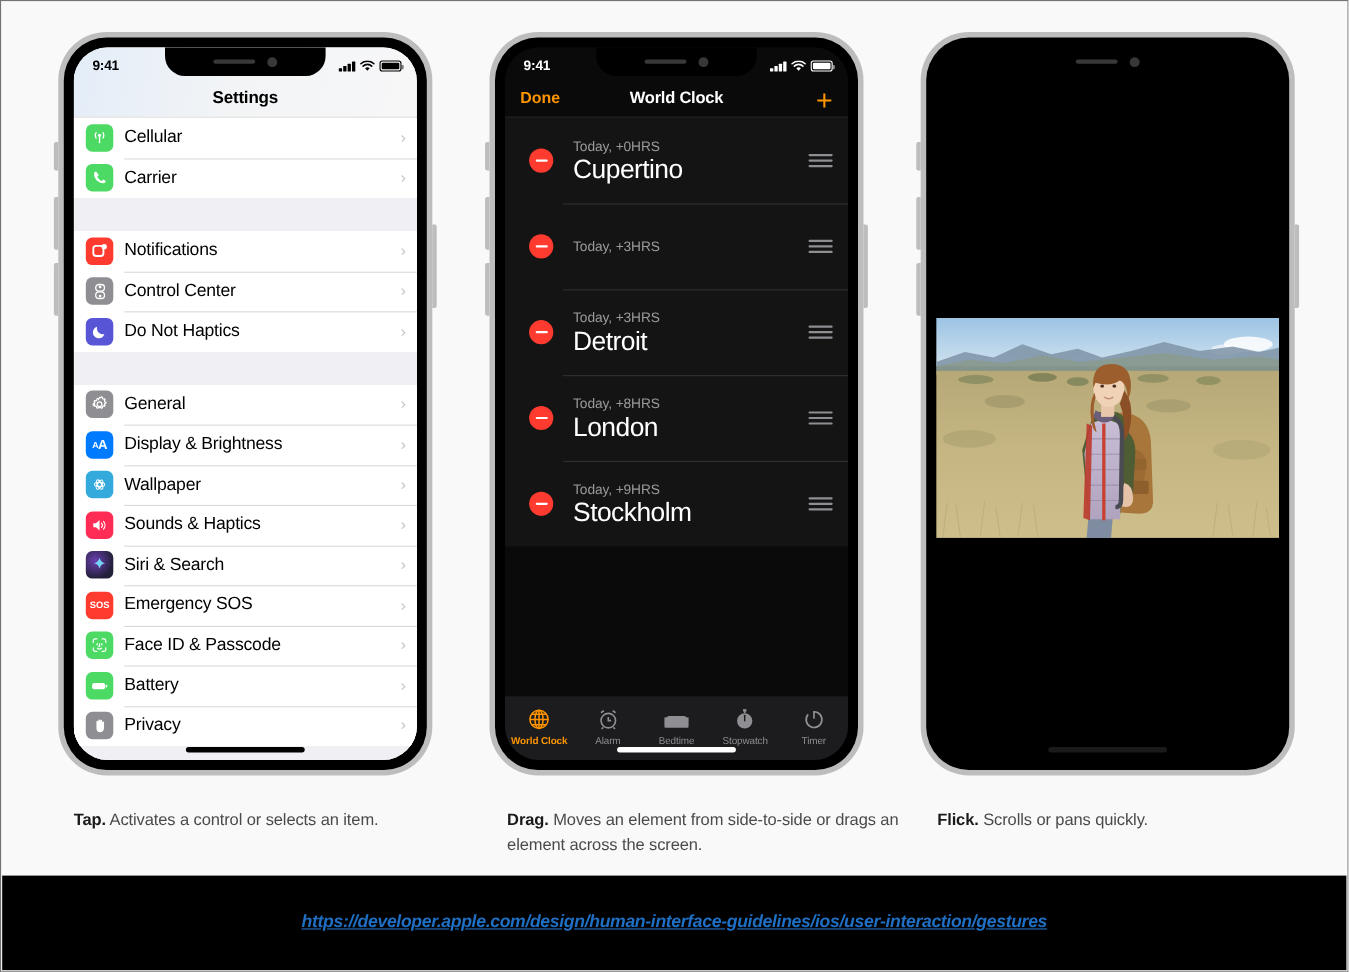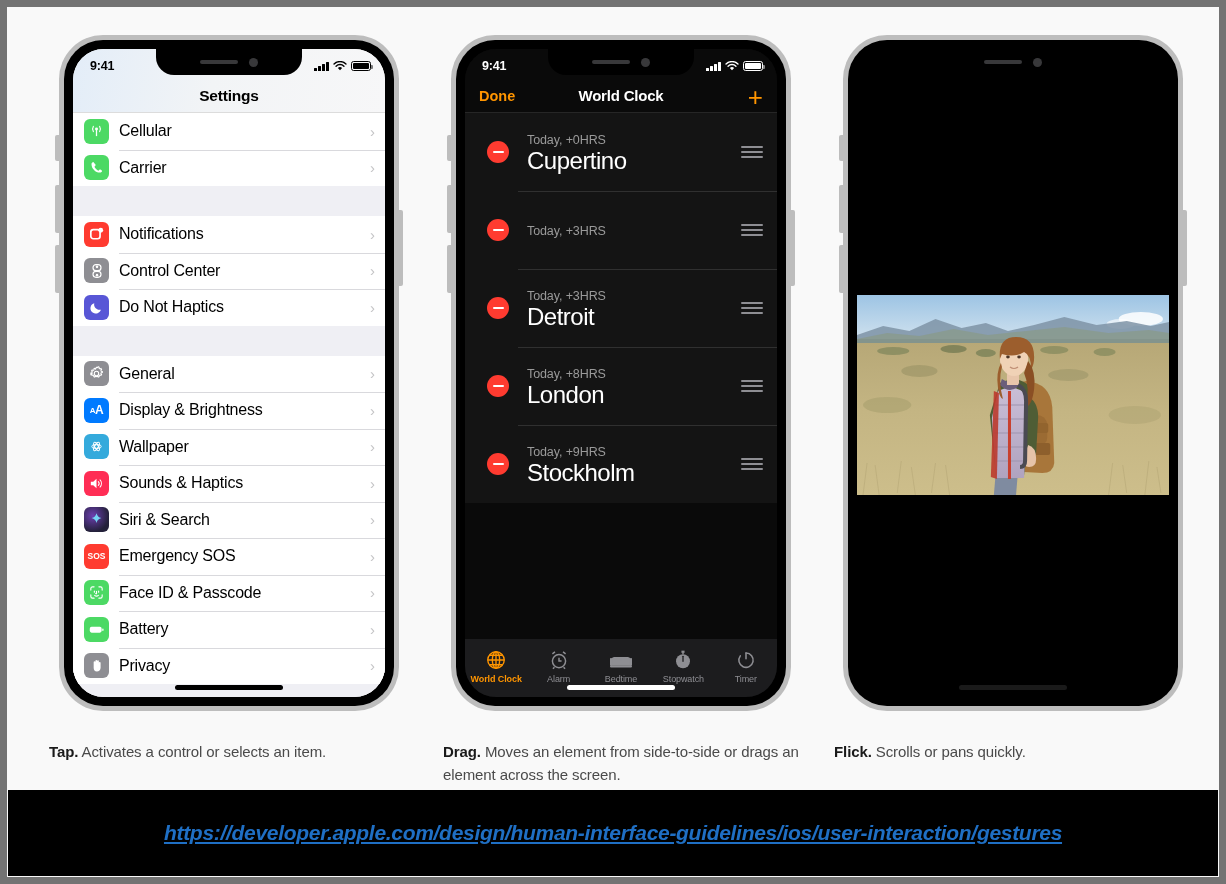--- a/index.html
+++ b/index.html
@@ -8,21 +8,21 @@
     font-family: "Liberation Sans", sans-serif;
     background: #ffffff;
     position: relative;
     overflow: hidden;
   }
   .page {
     position: absolute;
     left: 0; top: 0;
     width: 1226px; height: 884px;
     background: #f9f9f9;
-    border: 7px solid #737373;
+    border: 1px solid #737373;
   }
 
   
   .phone {
     position: absolute;
     border-radius: 44px;
     background: #bdbdbd;       
     padding: 5px;
     box-shadow: 0 0 0 0 rgba(0,0,0,0);
   }
@@ -217,34 +217,35 @@
   }
   .photo { width: 100%; height: 100%; display: block; }
 
   
   .caption {
     position: absolute;
     font-size: 15px;
     color: #4a4a4a;
     line-height: 1.55;
     letter-spacing: -0.1px;
+    margin-left: 24px;
   }
   .caption b { color: #1a1a1a; font-weight: bold; }
 
   
   .footer {
     position: absolute;
     left: 1px; right: 1px; bottom: 1px;
     height: 86px;
     background: #000;
     display: flex; align-items: center; justify-content: center;
   }
   .footer-link {
     color: #1f6fc4;
-    font-size: 21px;
+    font-size: 16px;
     font-style: italic;
     font-weight: bold;
     text-decoration: underline;
     letter-spacing: -0.3px;
   }
 </style>
 </head>
 <body>
 
 <div class="page">

